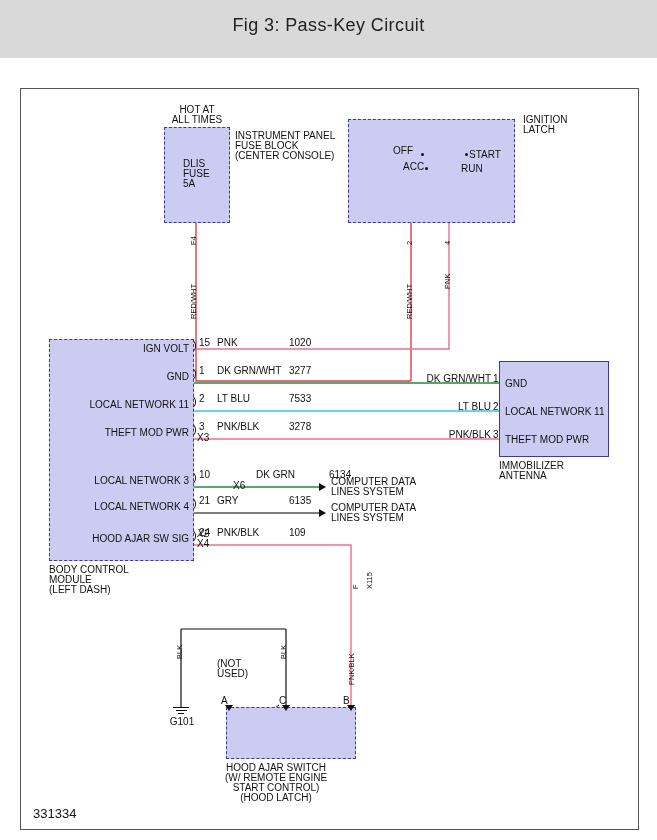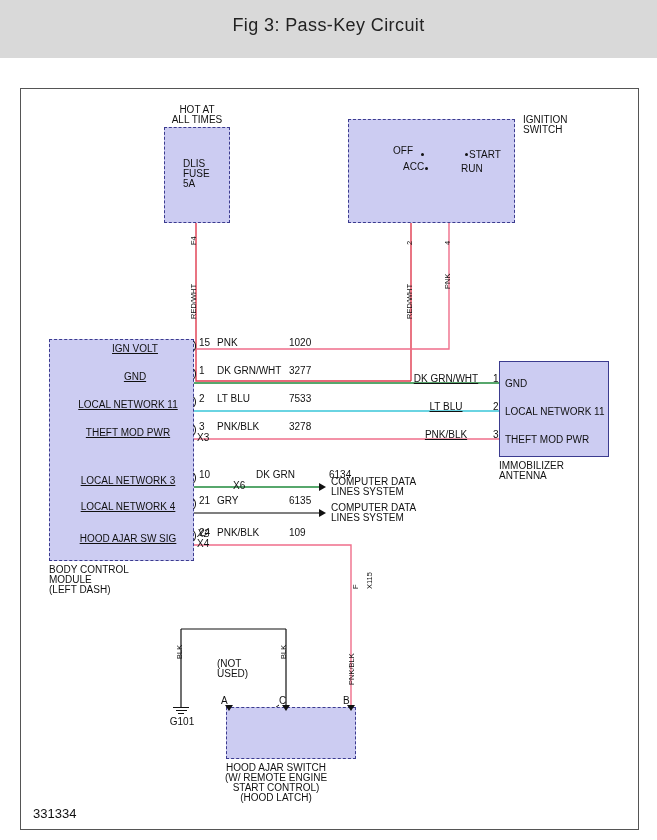--- a/index.html
+++ b/index.html
@@ -46,21 +46,21 @@
   .blk.solid {
     border: 1px solid #3b3b8f;
   }
   .lbl {
     position: absolute;
     font-size: 10px;
     color: #111111;
     line-height: 10px;
     white-space: pre;
   }
-  .lbl.r { text-align: center; text-decoration: underline; }
+  .lbl.r { text-align: right; }
   .lbl.c { text-align: center; }
   .vlbl {
     position: absolute;
     font-size: 7.5px;
     color: #111111;
     white-space: pre;
     transform-origin: left top;
     transform: rotate(-90deg);
   }
   .dot {
@@ -155,28 +155,31 @@
       <path d="M362 110 L352 126" stroke="#111111" stroke-width="1" fill="none"></path>
 
       <path d="M152 68 q-7 10 0 20 q7 10 0 20" stroke="#111111" stroke-width="1" fill="none"></path>
       <path d="M152 62 L152 68 M152 108 L152 134" stroke="#111111" stroke-width="1" fill="none"></path>
       <path d="M152 40 L152 62" stroke="#111111" stroke-width="1" fill="none"></path>
     </svg>
 
     <div class="blk" style="left:143px; top:38px; width:66px; height:96px;"></div>
     <div class="lbl c" style="left:140px; top:16px; width:72px;">HOT AT
 ALL TIMES</div>
+    <div class="lbl" style="left:214px; top:42px; width:100px;">INSTRUMENT PANEL
+FUSE BLOCK
+(CENTER CONSOLE)</div>
     <div class="lbl" style="left:162px; top:70px; width:40px;">DLIS
 FUSE
 5A</div>
     <div class="vlbl" style="left:168px; top:156px;">F4</div>
 
     <div class="blk" style="left:327px; top:30px; width:167px; height:104px;"></div>
     <div class="lbl" style="left:502px; top:26px; width:80px;">IGNITION
-SWITCH</div>
+LATCH</div>
     <div class="lbl" style="left:372px; top:57px;">OFF</div>
     <div class="lbl" style="left:382px; top:73px;">ACC</div>
     <div class="lbl" style="left:448px; top:61px;">START</div>
     <div class="lbl" style="left:440px; top:75px;text-align:center;">RUN</div>
     <div class="dot" style="left:400px; top:64px; width:3px; height:3px;"></div>
     <div class="dot" style="left:404px; top:78px; width:3px; height:3px;"></div>
     <div class="dot" style="left:444px; top:64px; width:3px; height:3px;"></div>
     <div class="vlbl" style="left:384px; top:156px;">2</div>
     <div class="vlbl" style="left:422px; top:156px;">4</div>
 

